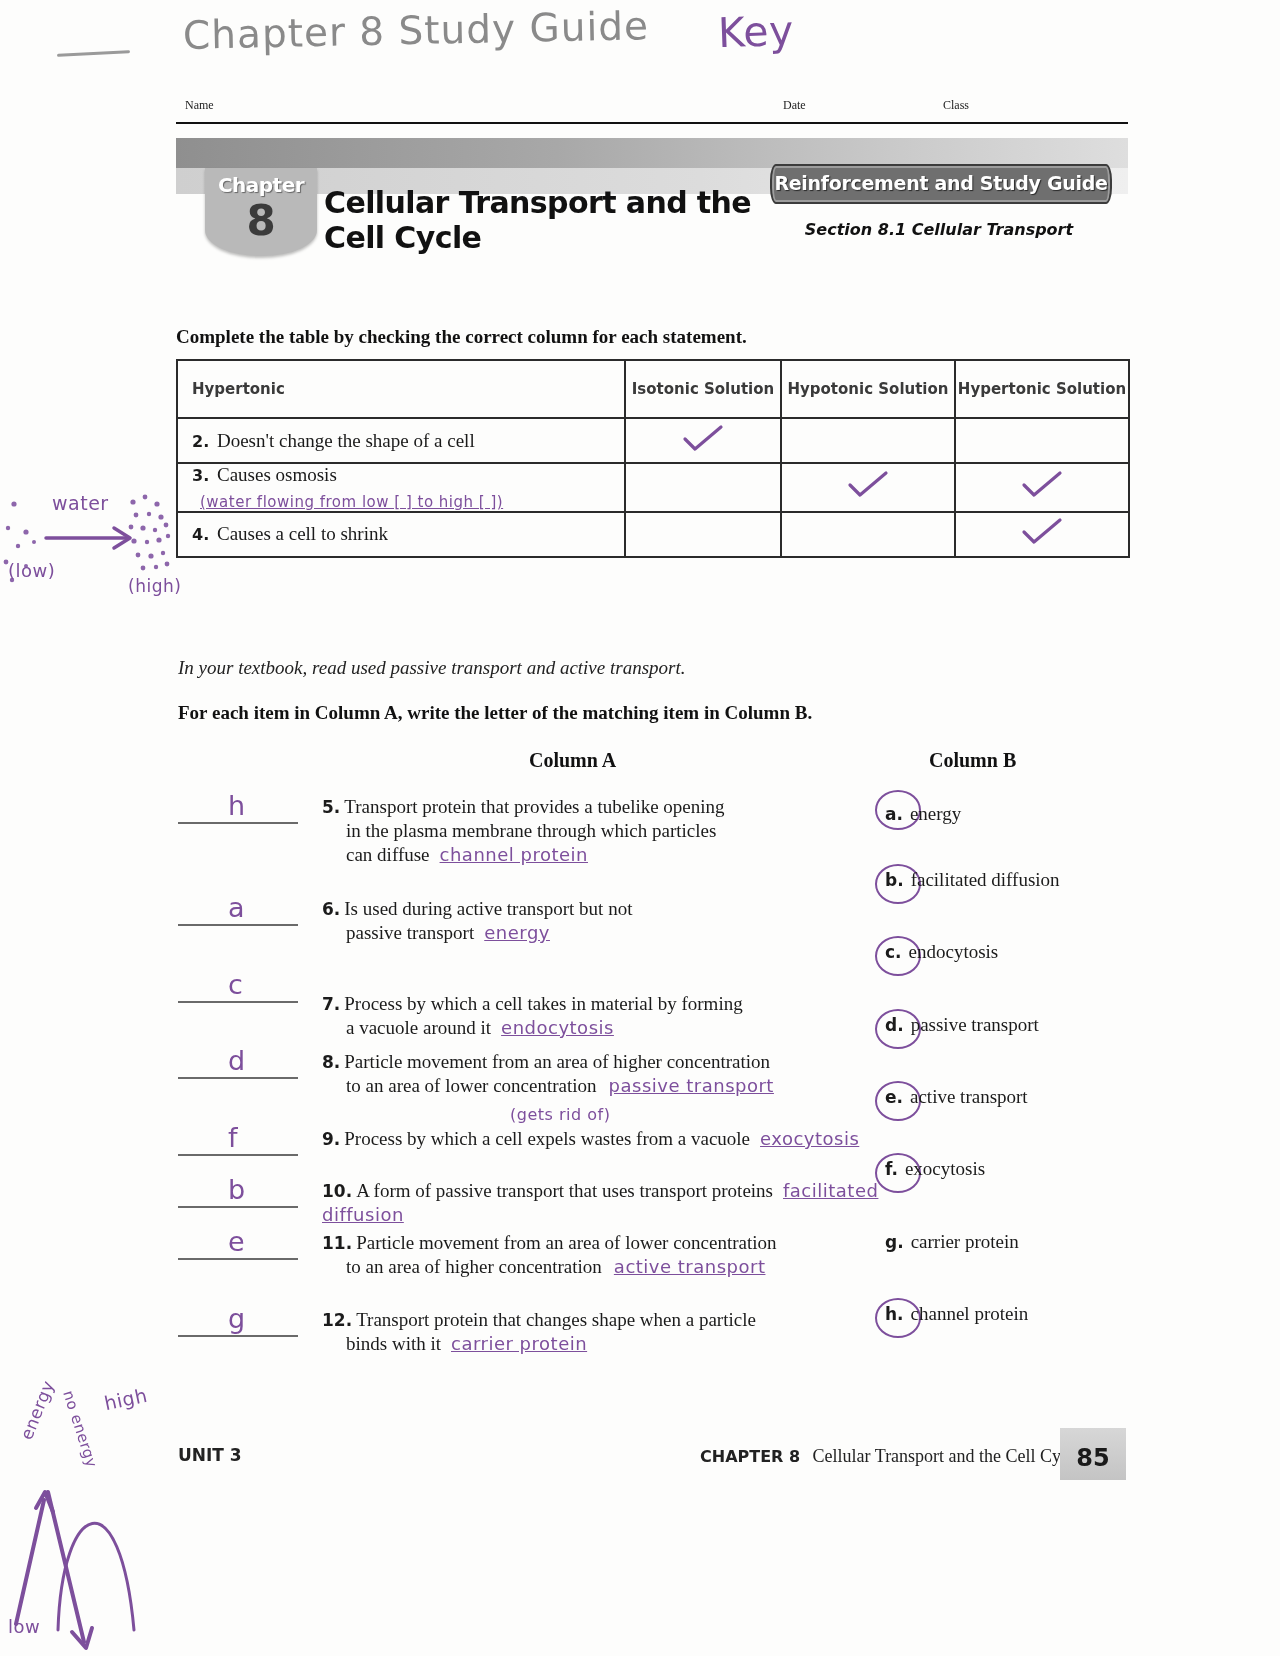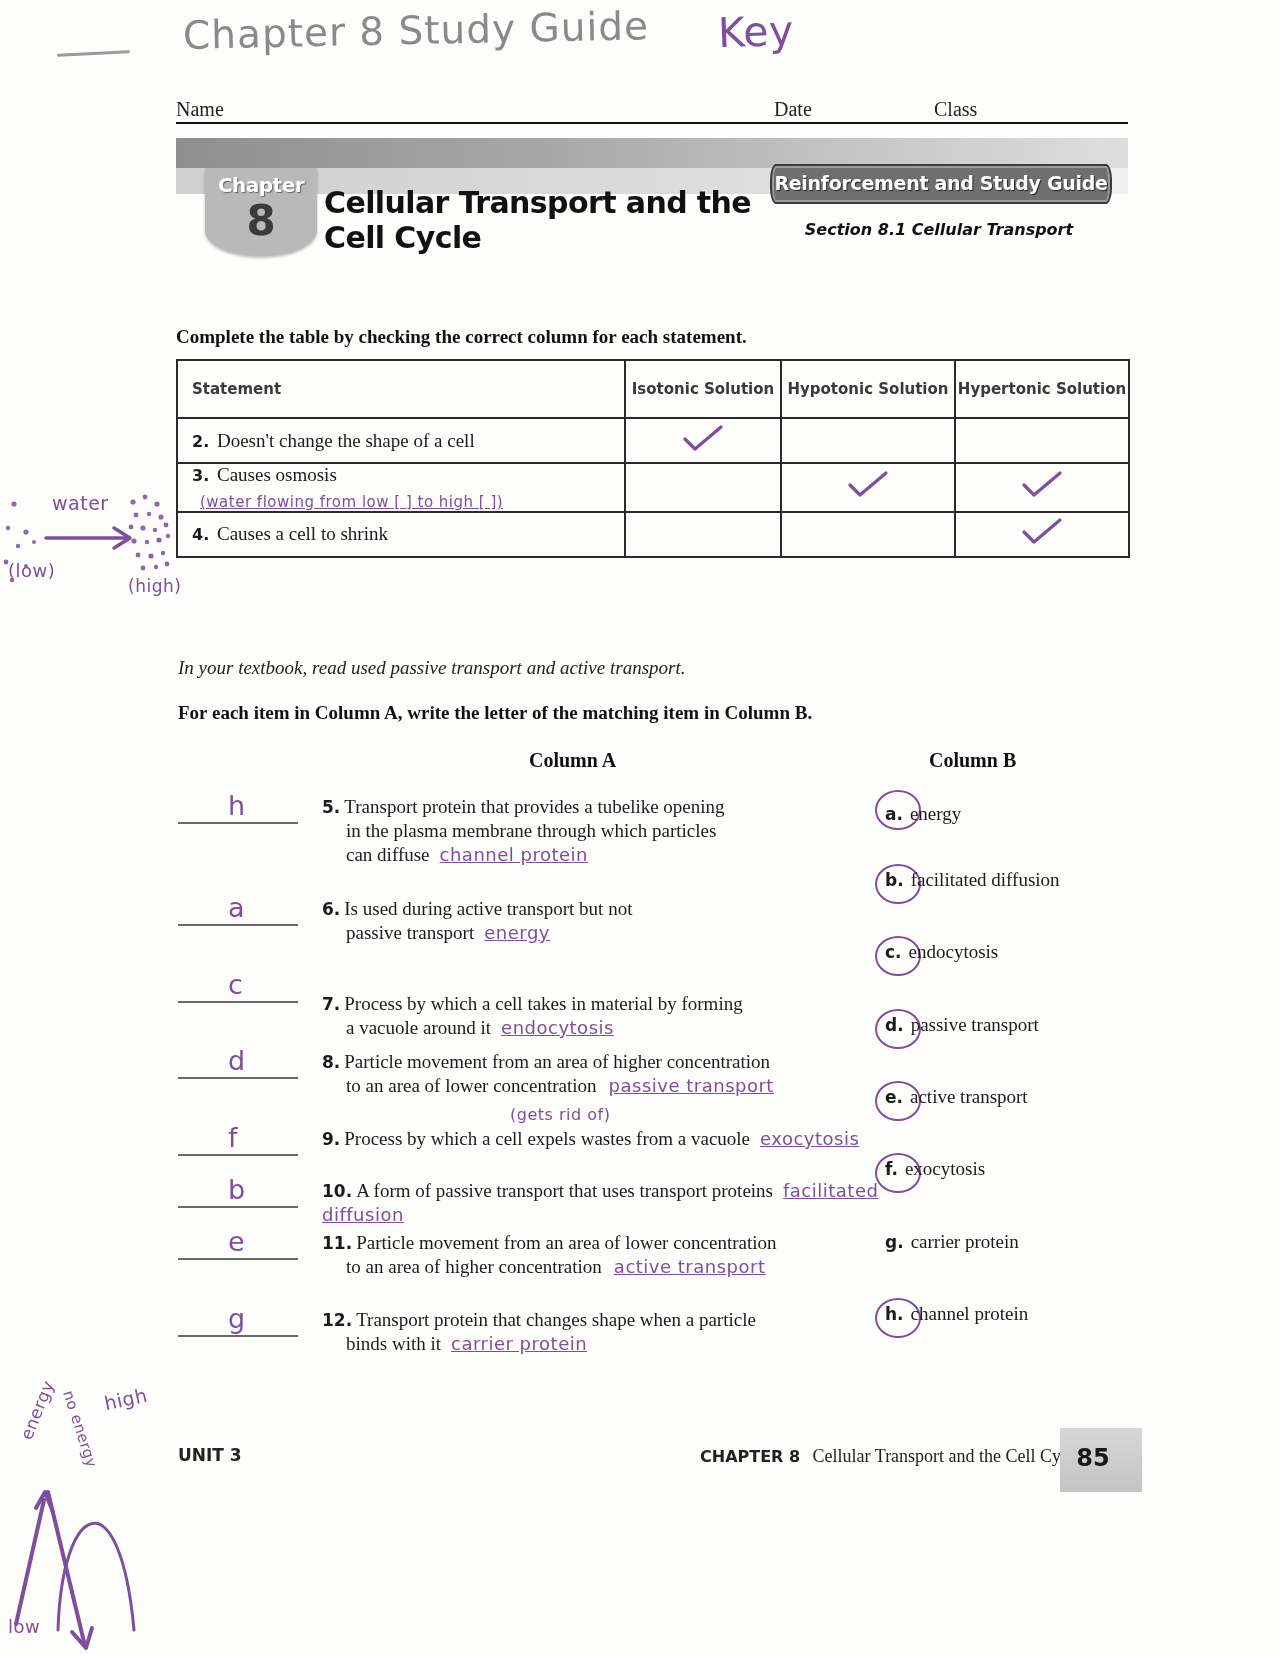--- a/index.html
+++ b/index.html
@@ -38,21 +38,21 @@
     font-size:41px;
     transform:rotate(-2deg);
   }
   #pencil-dash{
     position:absolute;left:57px;top:52px;width:73px;height:3px;
     background:#9a9a9a;transform:rotate(-3deg);border-radius:2px;
   }
 
   
   #idline{position:absolute;left:176px;top:98px;width:952px;}
-  #idline .lbl{position:absolute;font-size:20px;color:#222;}
+  #idline .lbl{position:absolute;font-size:12px;color:#222;margin-left:9px;}
   #idline .rule{position:absolute;top:24px;left:0;width:952px;height:2px;background:#111;}
 
   
   #banner{
     position:absolute;left:176px;top:138px;width:952px;height:30px;
     background:linear-gradient(90deg,#8f8f8f 0%,#a8a8a8 40%,#c9c9c9 75%,#dedede 100%);
   }
   #banner-low{
     position:absolute;left:176px;top:168px;width:952px;height:26px;
     background:linear-gradient(90deg,#cfcfcf 0%,#dcdcdc 55%,#efefef 100%);
@@ -157,23 +157,22 @@
   .circle{
     position:absolute;border:2.5px solid #7d4f9c;border-radius:50%;
     width:42px;height:36px;
   }
 
   
   #footer-unit{position:absolute;left:178px;top:1445px;font-family:"DejaVu Sans", sans-serif;font-weight:bold;font-size:17px;color:#222;}
   #footer-chap{position:absolute;left:700px;top:1446px;font-size:18px;color:#222;}
   #footer-chap b{font-family:"DejaVu Sans", sans-serif;font-size:16px;}
   #page-box{
-    position:absolute;left:1060px;top:1428px;width:66px;height:64px;
+    position:absolute;left:1060px;top:1428px;width:66px;height:52px;
     background:linear-gradient(180deg,#d7d7d7,#c4c4c4);
-    padding-left:16px;
   }
   #page-box span{
     position:absolute;left:0;top:16px;width:66px;text-align:center;
     font-family:"DejaVu Sans", sans-serif;font-weight:bold;font-size:24px;color:#1a1a1a;
   }
 
   
   #energy-sketch{position:absolute;left:0;top:1380px;width:200px;height:276px;}
   #lbl-high{position:absolute;left:104px;top:1388px;font-size:19px;transform:rotate(-12deg);}
   #lbl-low{position:absolute;left:8px;top:1616px;font-size:18px;}
@@ -215,21 +214,21 @@
 
   <table id="stable">
     <colgroup>
       <col style="width:448px">
         <col style="width:156px">
         <col style="width:174px">
         <col style="width:174px">
     </colgroup>
     <thead>
       <tr>
-        <th class="st">Statement</th>
+        <th class="st">Hypertonic</th>
         <th><span>Isotonic Solution</span></th>
         <th><span>Hypotonic Solution</span></th>
         <th><span>Hypertonic Solution</span></th>
       </tr>
     </thead>
     <tbody id="tbody">
         <tr>
           <td class="stmt"><b>2.</b> <span>Doesn't change the shape of a cell</span></td>
           <td class="chk"><span class="tick"><svg width="46" height="30" viewBox="0 0 46 30">
                 <path d="M5 15 L15 25 L41 3" stroke="#7d4f9c" stroke-width="3.2" fill="none" stroke-linecap="round" stroke-linejoin="round"></path>

